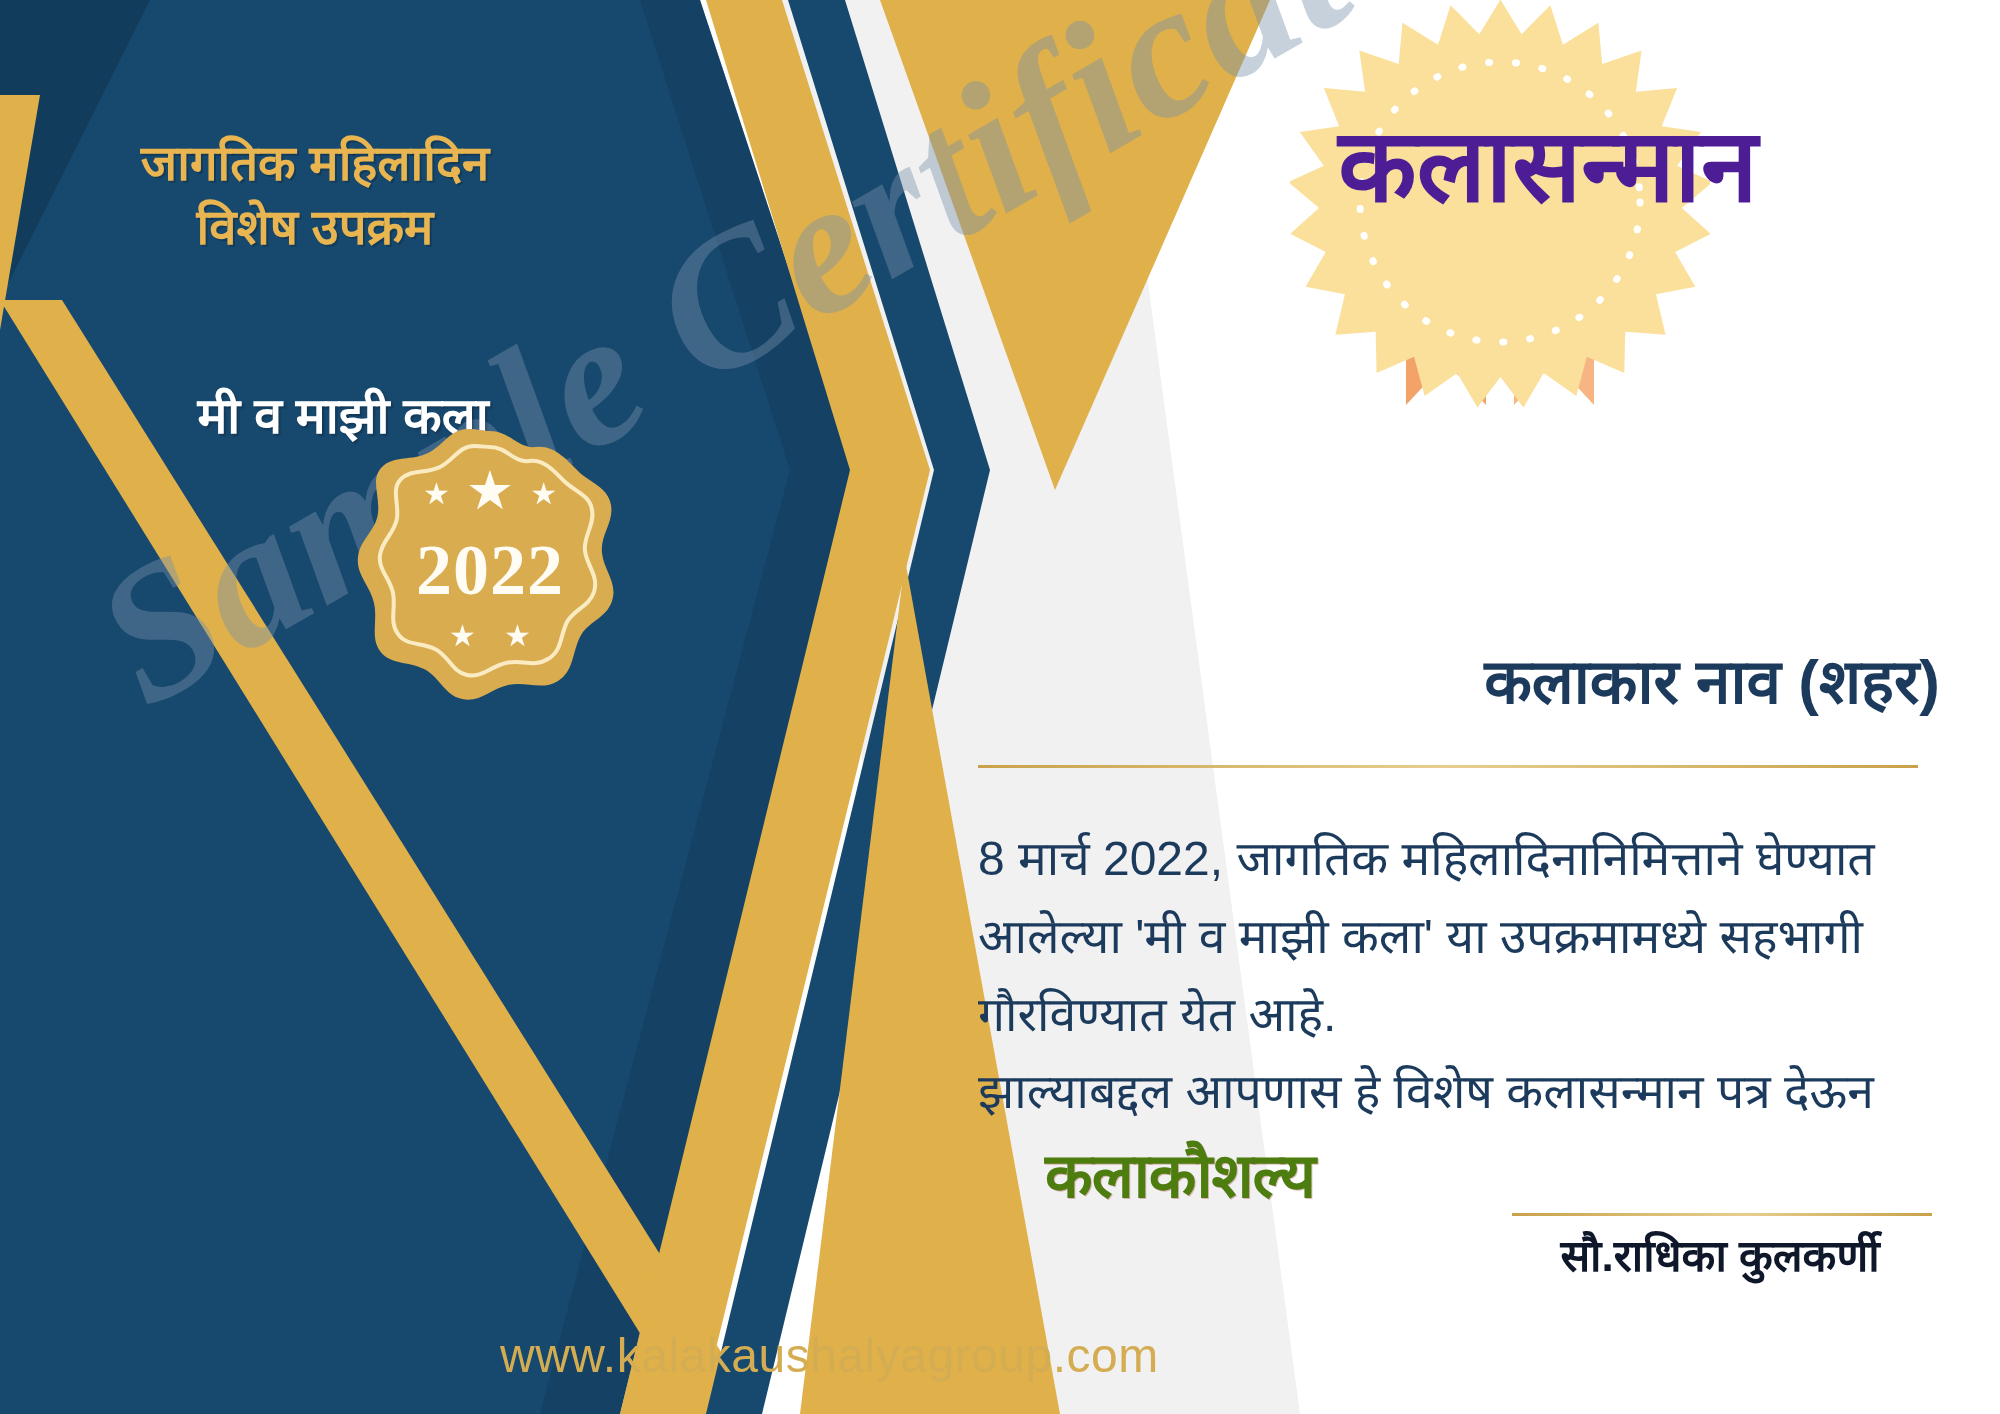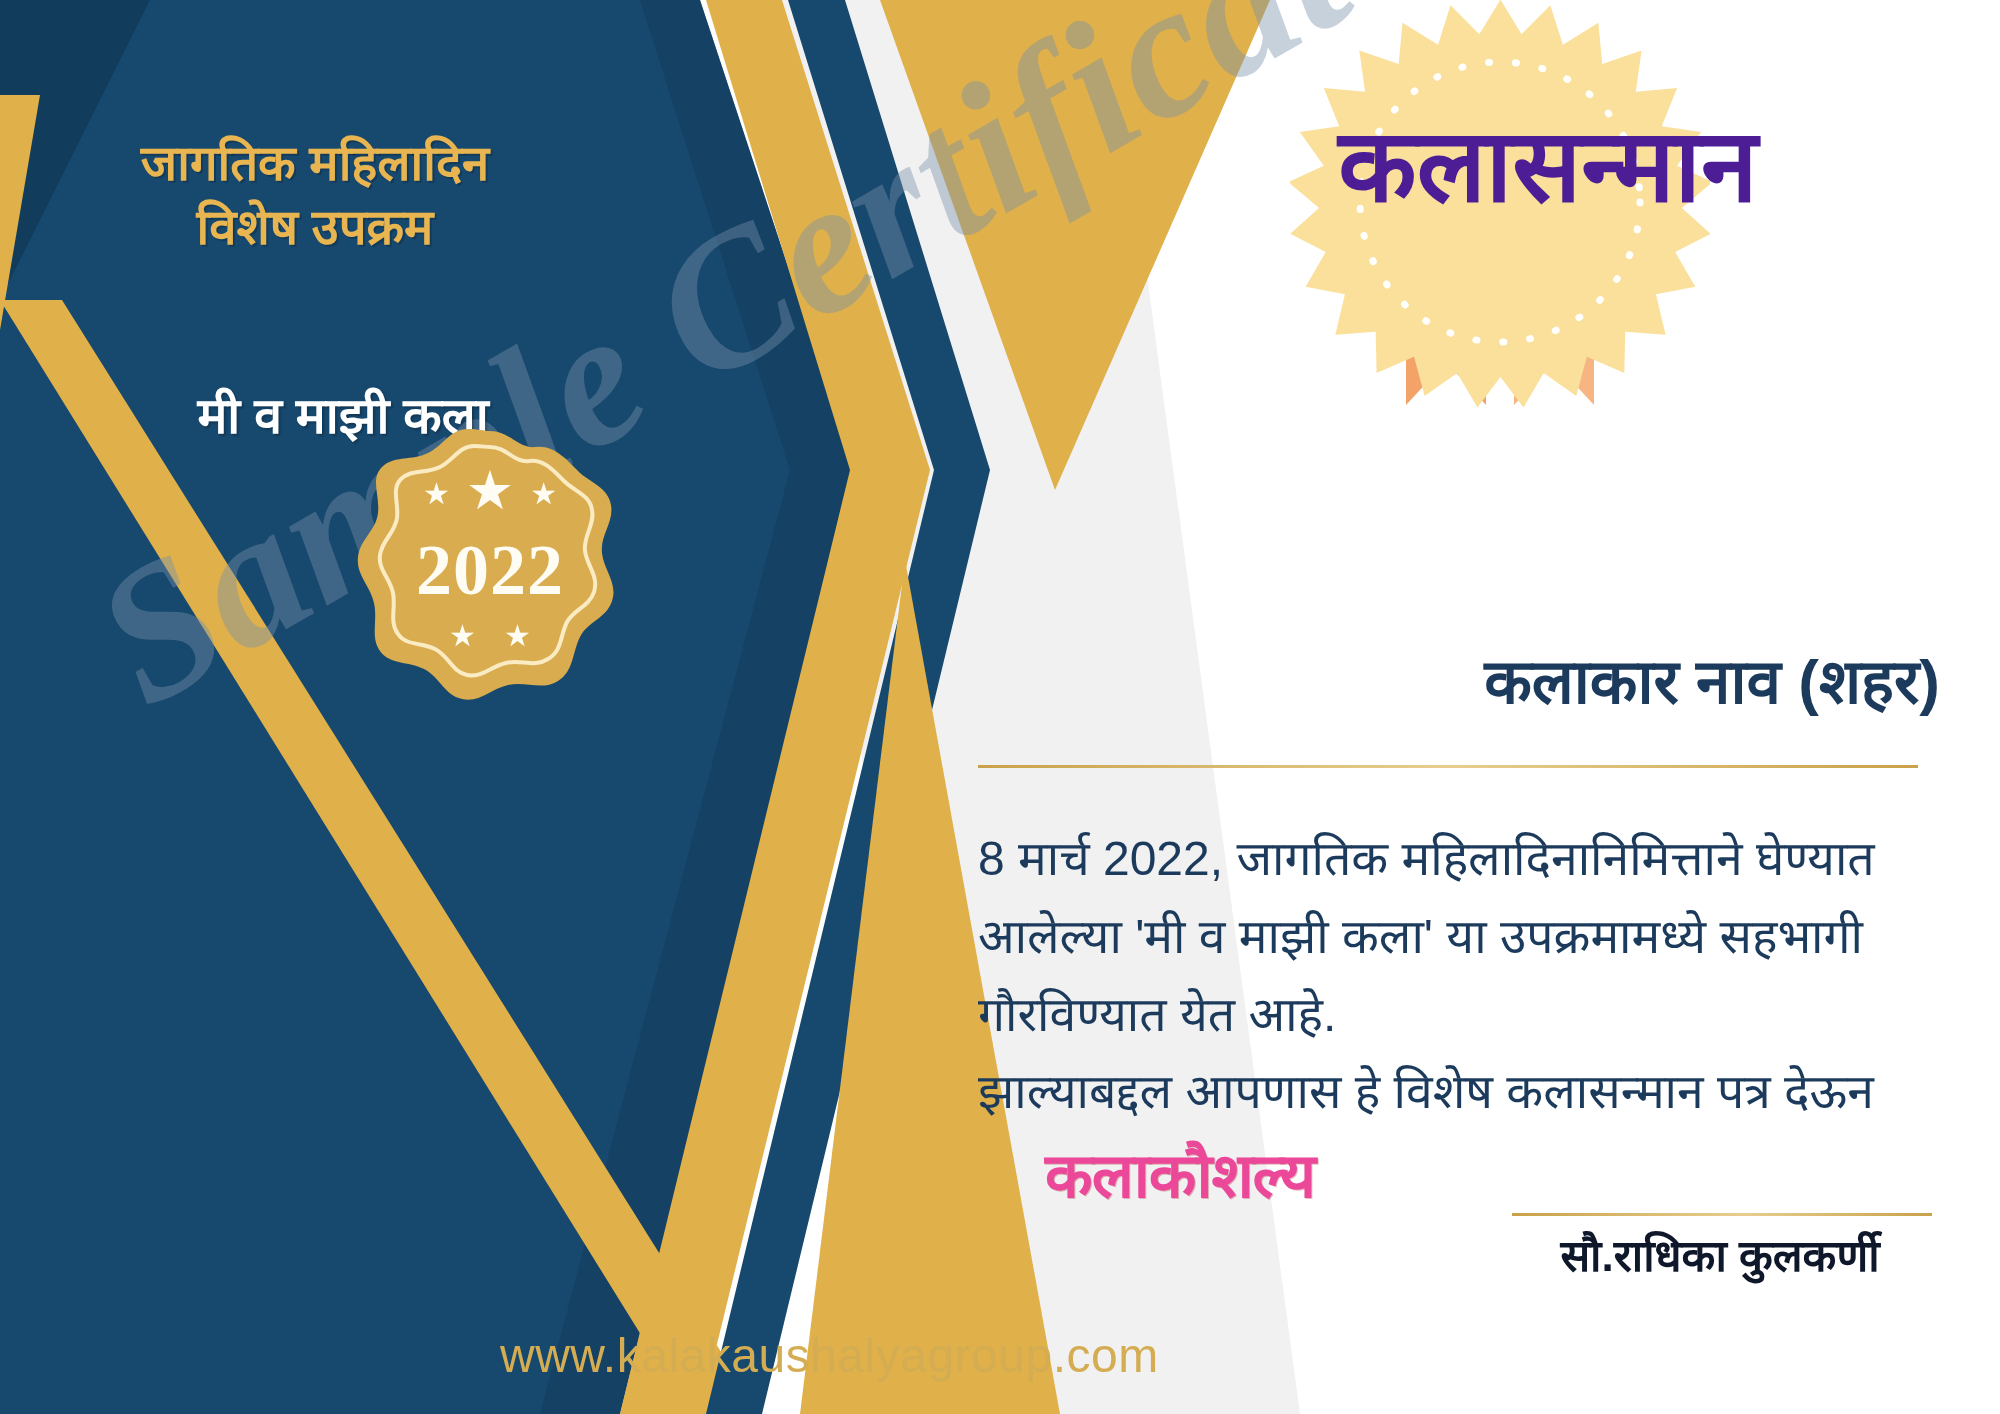--- a/index.html
+++ b/index.html
@@ -172,21 +172,21 @@
   .body-copy div { white-space: nowrap; }
 
   
   .brand-logo {
     position: absolute;
     z-index: 8;
     left: 990px;
     top: 1145px;
     width: 380px;
     text-align: center;
-    color: #ec4899;
+    color: #4d7c0f;
     font-weight: 700;
     font-size: 62px;
     line-height: 1;
     letter-spacing: -1px;
     text-shadow: 1px 1px 0 rgba(150,0,0,0.25);
   }
 
   
   .sig-rule {
     position: absolute;

